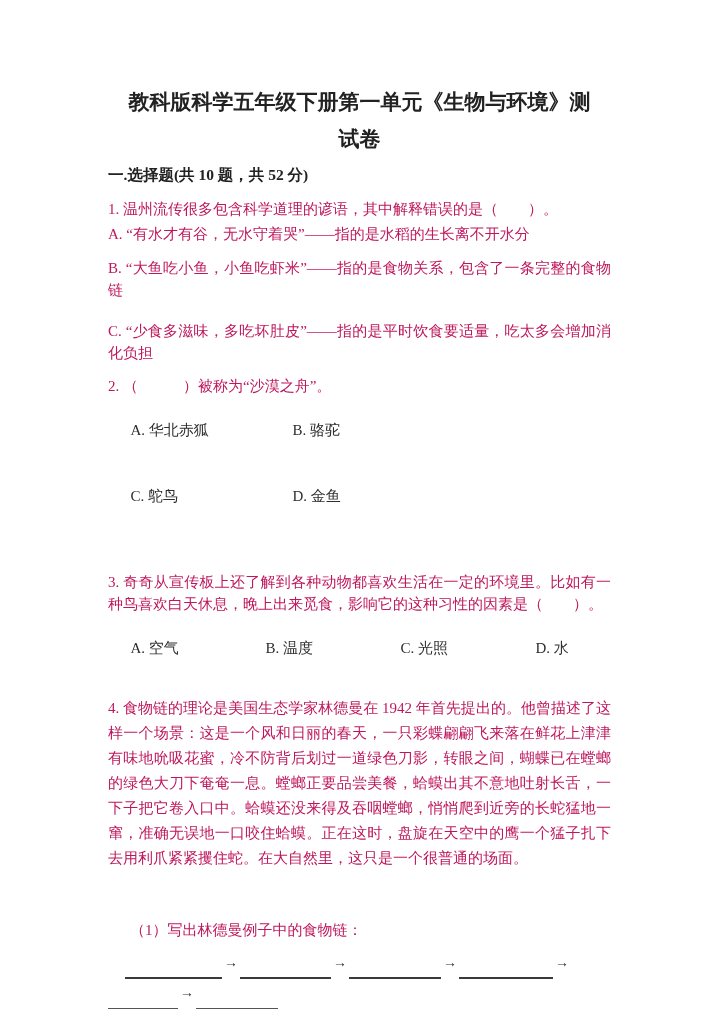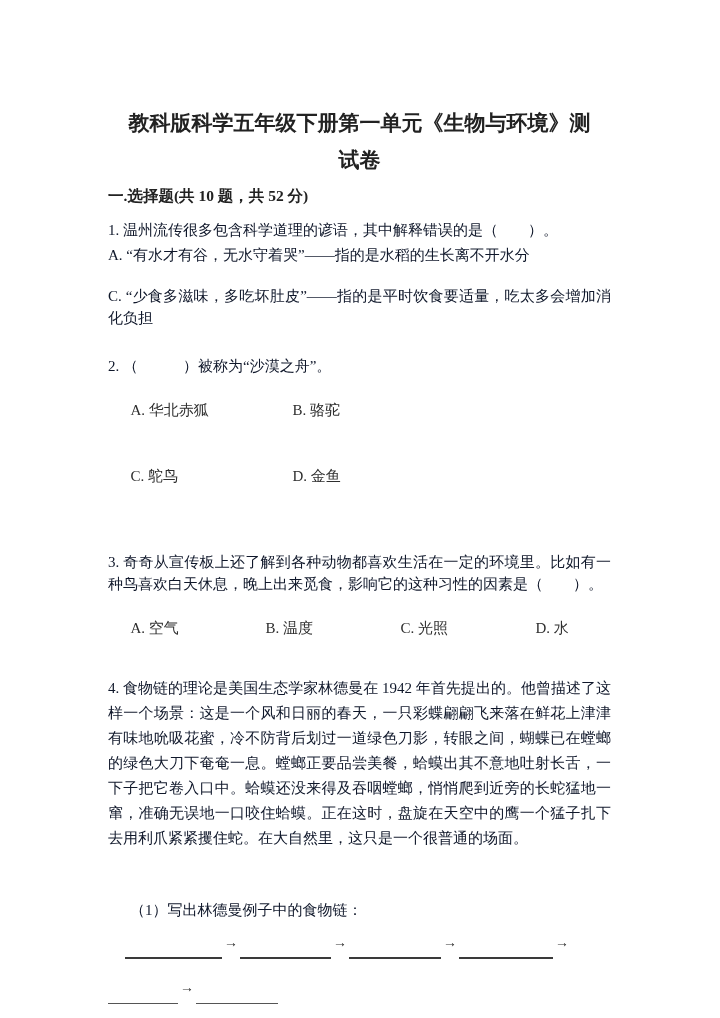--- a/index.html
+++ b/index.html
@@ -7,33 +7,33 @@
     position:relative;
     width:720px;height:1018px;
     background:#ffffff;
     color:#2e2e2e;
     font-family:"Liberation Serif","DejaVu Serif",serif;
     overflow:hidden;
   }
   .content{margin-left:108px;width:503px;}
   .title{
     width:482px;margin:0 auto;
-    padding-top:105px;
+    padding-top:84px;
     font-size:21px;line-height:37px;font-weight:700;
     text-align:center;color:#222;
     white-space:pre-wrap;
   }
   .para{
     margin:0;font-size:15px;line-height:22px;
     text-align:justify;text-justify:inter-ideograph;
-    white-space:pre-wrap;color:#0f172a;
+    white-space:pre-wrap;color:#be185d;
   }
   .heading{font-weight:700;font-size:15.5px;color:#222;}
   .q4{line-height:25px;}
-  .mt6{margin-top:6px;}   .mt10{margin-top:26px;}
+  .mt6{margin-top:6px;}   .mt10{margin-top:11px;}
   .mt11{margin-top:19px;} .mt12{margin-top:12px;}
   .mt13{margin-top:13px;} .mt14{margin-top:3px;}
   .mt15{margin-top:15px;} .mt17{margin-top:17px;}
   .mt18{margin-top:18px;}
   .mt26{margin-top:26px;} .mt42{margin-top:42px;}
   .opt-row{margin:0;font-size:15px;line-height:22px;white-space:pre-wrap;}
   .opt-row .col{display:inline-block;}
   .w162{width:162px;} .w135{width:135px;}
   .sub{padding-left:22px;margin-top:48px;}
   .chain-row{height:20px;font-size:15px;}
@@ -59,20 +59,21 @@
 
 <div class="page">
   <div class="content">
 
     <h1 class="title">教科版科学五年级下册第一单元《生物与环境》测试卷</h1>
 
     <div class="para heading mt6">一.选择题(共 10 题，共 52 分)</div>
 
     <p class="para mt12">1. 温州流传很多包含科学道理的谚语，其中解释错误的是（　　）。</p>
     <p class="para mt14">A. “有水才有谷，无水守着哭”——指的是水稻的生长离不开水分</p>
+    <p class="para mt12">B. “大鱼吃小鱼，小鱼吃虾米”——指的是食物关系，包含了一条完整的食物链</p>
     <p class="para mt11">C. “少食多滋味，多吃坏肚皮”——指的是平时饮食要适量，吃太多会增加消化负担</p>
 
     <p class="para mt10">2. （　　　）被称为“沙漠之舟”。</p>
     <div class="opt-row mt17">
       <span class="col w162">A. 华北赤狐</span><span>B. 骆驼</span>
     </div>
     <div class="opt-row mt13">
       <span class="col w162">C. 鸵鸟</span><span>D. 金鱼</span>
     </div>
 

